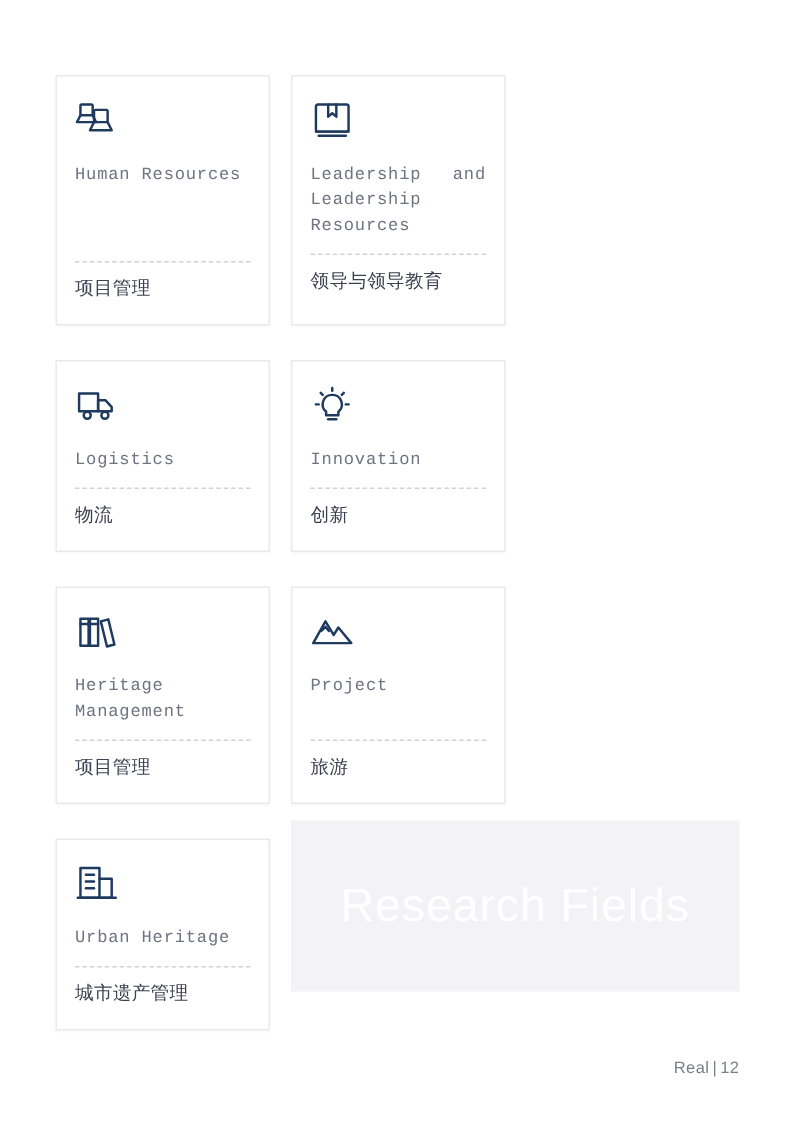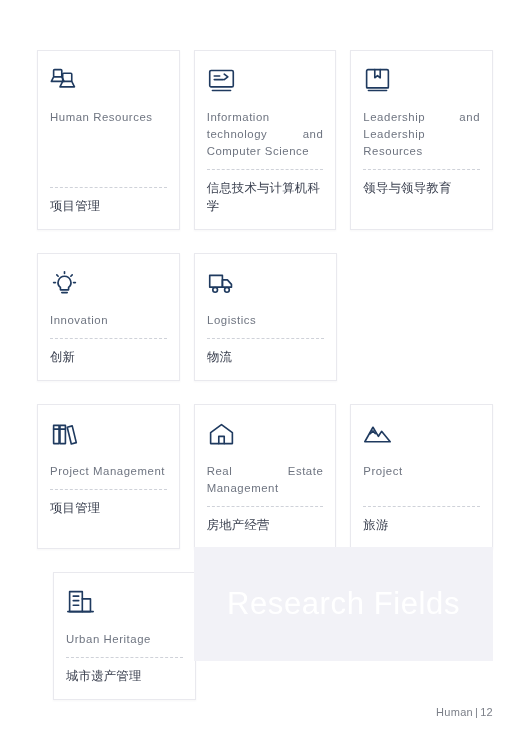--- a/index.html
+++ b/index.html
@@ -23,35 +23,36 @@
   .grid {
     position: absolute;
     left: 37px;
     top: 50px;
     width: 456px;
   }
   .row {
     display: flex;
     gap: 14px;
     margin-bottom: 23px;
+    font-family: Liberation Mono, monospace;
   }
   .card {
     width: 143px;
     box-sizing: border-box;
     background: #ffffff;
     border: 1px solid #e9e9ee;
     box-shadow: 0 1px 2px rgba(70,70,90,0.045);
     padding: 15px 12px 14px 12px;
     display: flex;
     flex-direction: column;
   }
   .row-1 .card { min-height: 167px; }
   .row-2 .card { min-height: 122px; }
   .row-3 .card { min-height: 137px; }
-  .row-4 .card { min-height: 115px; margin-left: 16px; }
+  .row-4 .card { min-height: 115px; }
 
   .card-icon {
     height: 34px;
     margin-bottom: 9px;
     display: block;
     color: #1f3a5f;
   }
   .card-icon svg {
     display: block;
     width: 29px;
@@ -136,114 +137,89 @@
             <rect x="14" y="8" width="10" height="9" rx="1"></rect>
             <path d="M14 17 L11 23 H27 L24 17"></path>
           </svg>
         </span>
         <div class="card-en">Human Resources</div>
         <div class="spacer"></div>
         <hr class="divider">
         <div class="card-zh">项目管理</div>
       </div>
 
-      <div class="card">
-        <span class="card-icon">
-          <svg viewBox="0 0 32 32" fill="none" stroke="#1f3a5f" stroke-width="1.8" stroke-linecap="round" stroke-linejoin="round">
-            <rect x="3" y="5" width="26" height="18" rx="1.5"></rect>
-            <path d="M8 11 H14"></path>
-            <path d="M8 15 H18"></path>
-            <path d="M19 9 L23 12 L19 15"></path>
-            <path d="M6 27 H26"></path>
-          </svg>
-        </span>
-        <div class="card-en justified">Information technology and Computer Science</div>
-        <hr class="divider">
-        <div class="card-zh">信息技术与计算机科学</div>
-      </div>
 
       <div class="card">
         <span class="card-icon">
           <svg viewBox="0 0 32 32" fill="none" stroke="#1f3a5f" stroke-width="1.8" stroke-linecap="round" stroke-linejoin="round">
             <rect x="4" y="4" width="24" height="20" rx="1.5"></rect>
             <path d="M13 4 V13 L16 10.5 L19 13 V4"></path>
             <path d="M4 24 H28"></path>
             <path d="M6 27 H26"></path>
           </svg>
         </span>
         <div class="card-en justified">Leadership and Leadership Resources</div>
         <hr class="divider">
         <div class="card-zh">领导与领导教育</div>
       </div>
 
     </div>
 
     <div class="row row-2">
+
+      <div class="card">
+        <span class="card-icon">
+          <svg viewBox="0 0 32 32" fill="none" stroke="#1f3a5f" stroke-width="1.8" stroke-linecap="round" stroke-linejoin="round">
+            <path d="M3 7 h14 v13 H3 Z"></path>
+            <path d="M17 12 h5.5 L27 17 v3 h-10 Z"></path>
+            <circle cx="9" cy="23" r="2.6"></circle>
+            <circle cx="22" cy="23" r="2.6"></circle>
+          </svg>
+        </span>
+        <div class="card-en">Logistics</div>
+        <hr class="divider">
+        <div class="card-zh">物流</div>
+      </div>
 
       <div class="card">
         <span class="card-icon">
           <svg viewBox="0 0 32 32" fill="none" stroke="#1f3a5f" stroke-width="1.8" stroke-linecap="round" stroke-linejoin="round">
             <path d="M16 8 a7 7 0 0 1 4.5 12.4 V23 h-9 v-2.6 A7 7 0 0 1 16 8 Z"></path>
             <path d="M13 26 h6"></path>
             <path d="M16 3 V5"></path>
             <path d="M7.5 6.5 L9 8"></path>
             <path d="M24.5 6.5 L23 8"></path>
             <path d="M4 15 H6"></path>
             <path d="M26 15 H28"></path>
           </svg>
         </span>
         <div class="card-en">Innovation</div>
         <hr class="divider">
         <div class="card-zh">创新</div>
       </div>
 
-      <div class="card">
-        <span class="card-icon">
-          <svg viewBox="0 0 32 32" fill="none" stroke="#1f3a5f" stroke-width="1.8" stroke-linecap="round" stroke-linejoin="round">
-            <path d="M3 7 h14 v13 H3 Z"></path>
-            <path d="M17 12 h5.5 L27 17 v3 h-10 Z"></path>
-            <circle cx="9" cy="23" r="2.6"></circle>
-            <circle cx="22" cy="23" r="2.6"></circle>
-          </svg>
-        </span>
-        <div class="card-en">Logistics</div>
-        <hr class="divider">
-        <div class="card-zh">物流</div>
-      </div>
-
 
     </div>
 
     <div class="row row-3">
 
       <div class="card">
         <span class="card-icon">
           <svg viewBox="0 0 32 32" fill="none" stroke="#1f3a5f" stroke-width="1.8" stroke-linecap="round" stroke-linejoin="round">
             <rect x="4" y="6" width="6" height="20"></rect>
             <rect x="11" y="6" width="6" height="20"></rect>
             <path d="M19 8 L24.5 6.5 L29 25 L23.5 26.5 Z"></path>
             <path d="M4 10 H17"></path>
           </svg>
         </span>
-        <div class="card-en justified">Project Management</div>
+        <div class="card-en justified">Heritage Management</div>
         <hr class="divider">
         <div class="card-zh">项目管理</div>
       </div>
 
-      <div class="card">
-        <span class="card-icon">
-          <svg viewBox="0 0 32 32" fill="none" stroke="#1f3a5f" stroke-width="1.8" stroke-linecap="round" stroke-linejoin="round">
-            <path d="M4 14 L16 5 L28 14 V26 H4 Z"></path>
-            <path d="M13 26 V18 h6 v8"></path>
-          </svg>
-        </span>
-        <div class="card-en justified">Real Estate Management</div>
-        <hr class="divider">
-        <div class="card-zh">房地产经营</div>
-      </div>
 
       <div class="card">
         <span class="card-icon">
           <svg viewBox="0 0 32 32" fill="none" stroke="#1f3a5f" stroke-width="1.8" stroke-linecap="round" stroke-linejoin="round">
             <path d="M2 24 L11 8 L17 18 L20.5 12.5 L30 24 Z"></path>
             <path d="M8 15 L11 12 L13.5 15"></path>
           </svg>
         </span>
         <div class="card-en">Project</div>
         <div class="spacer"></div>
@@ -273,16 +249,16 @@
 
     </div>
 
   </div>
 
   <div class="banner">
     <span class="banner-text">Research Fields</span>
   </div>
 
   <div class="footer">
-    <span>Human</span><span class="bar">|</span><span>12</span>
+    <span>Real</span><span class="bar">|</span><span>12</span>
   </div>
 
 </div>
 
 </body></html>

